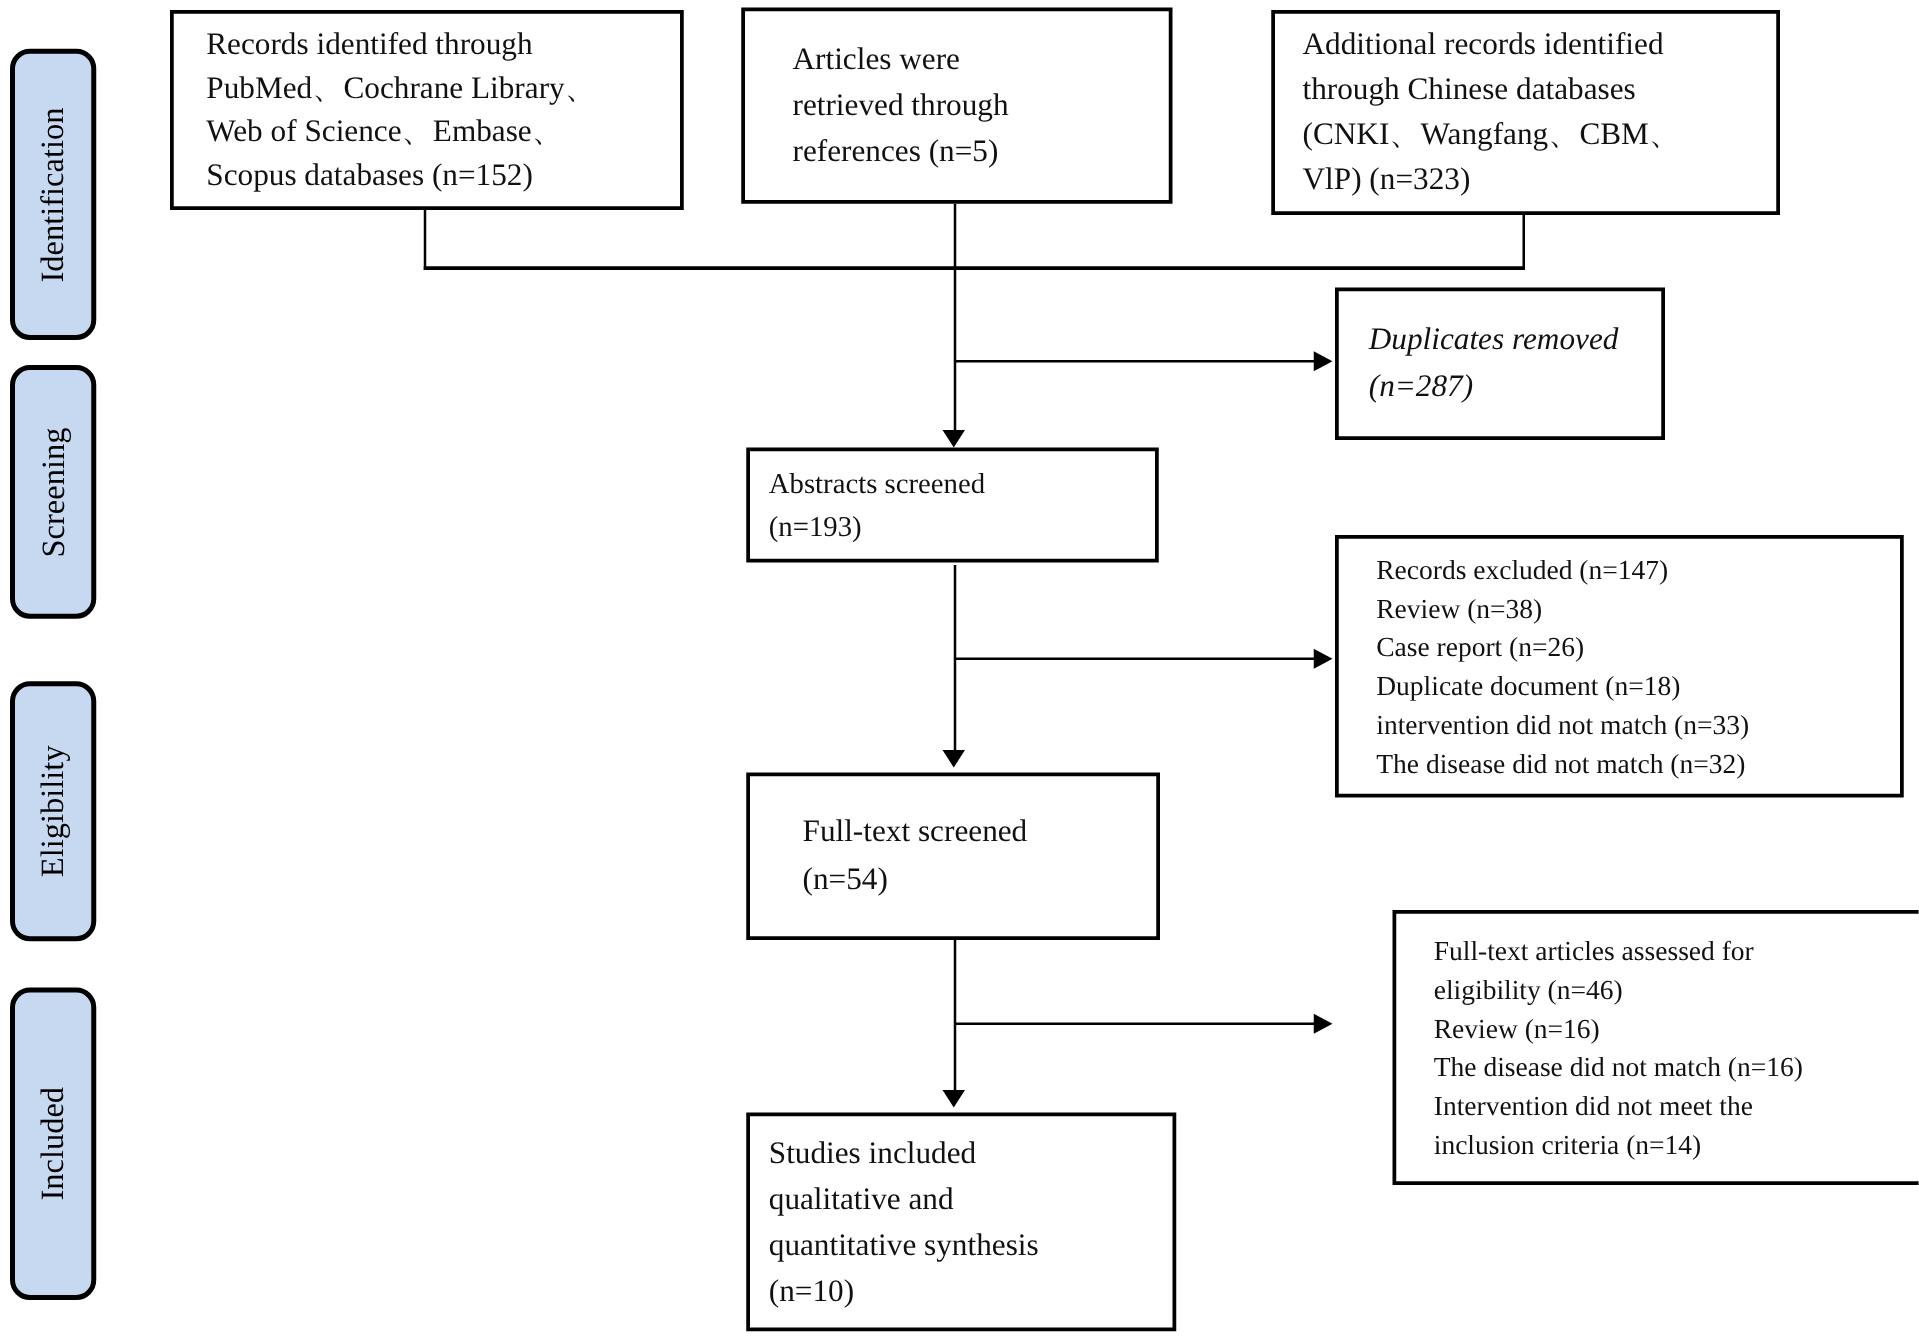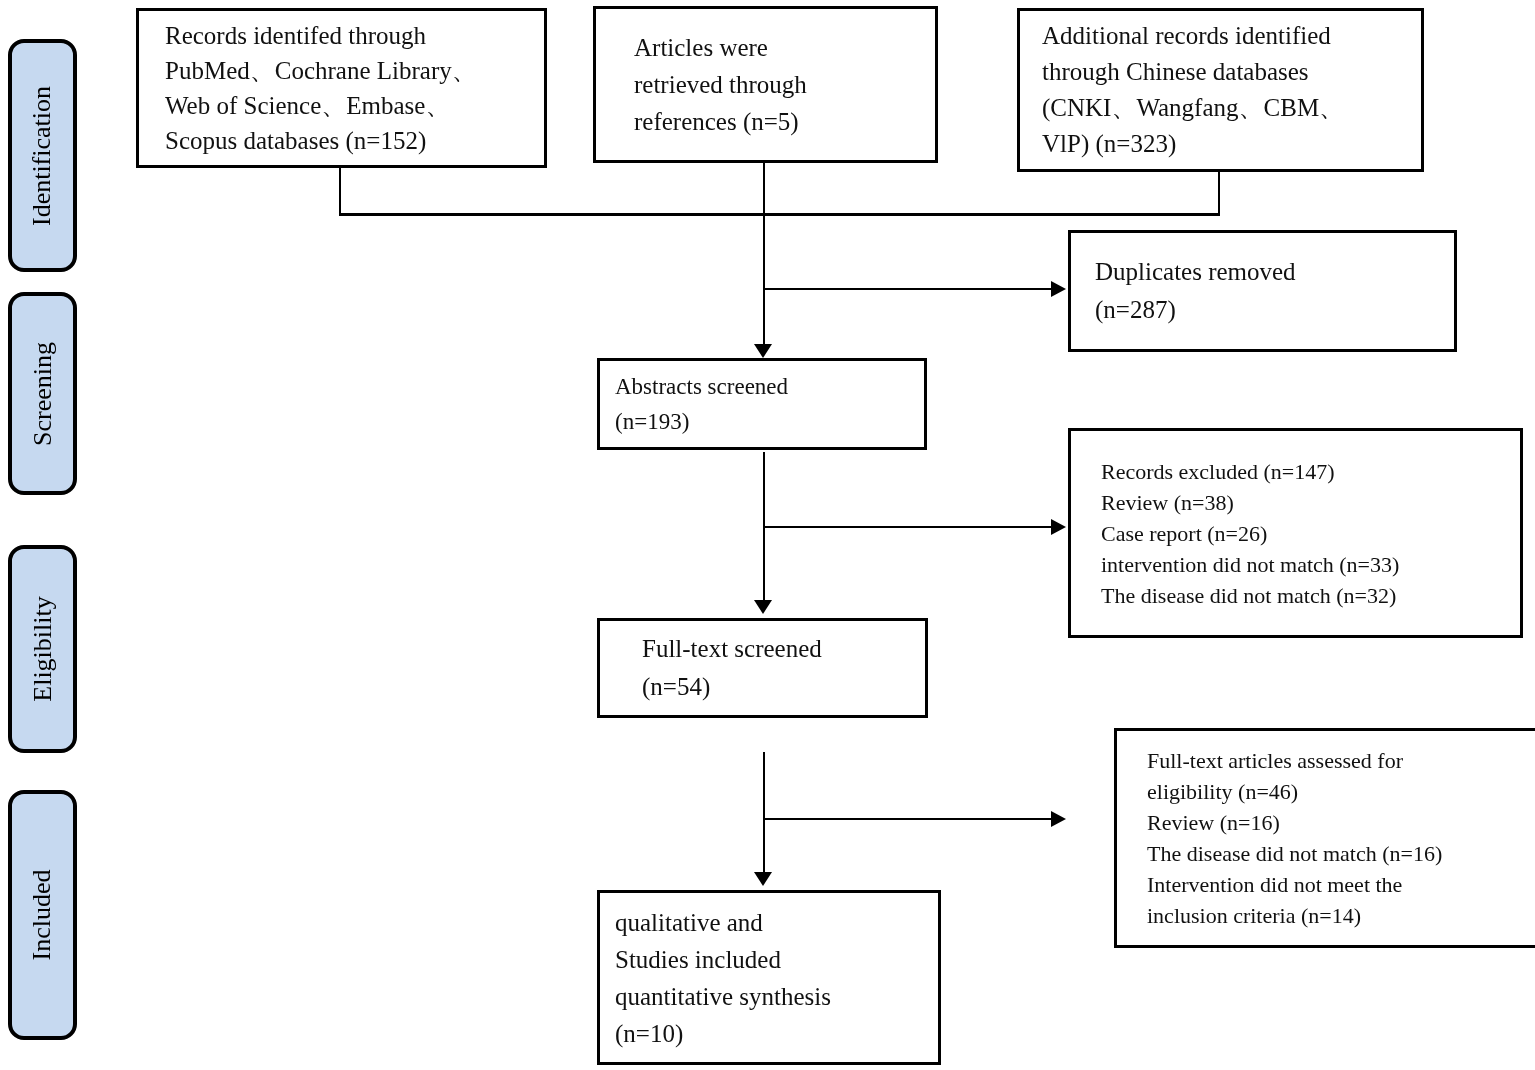--- a/index.html
+++ b/index.html
@@ -27,24 +27,24 @@
   }
   .arrow-right{
     position:absolute;width:0;height:0;
     border-top:8px solid transparent;border-bottom:8px solid transparent;
     border-left:15px solid #000000;
   }
   
   #box-records      {left:136px; top:8px;   width:411px; height:160px; padding-left:26px; font-size:25px; line-height:35px;}
   #box-articles     {left:593px; top:6px;   width:345px; height:157px; padding-left:38px; font-size:25px; line-height:37px;}
   #box-additional   {left:1017px;top:8px;   width:407px; height:164px; padding-left:22px; font-size:25px; line-height:36px;}
-  #box-duplicates   {left:1068px;top:230px; width:389px; height:122px; padding-left:24px; font-size:25px; line-height:38px;}
+  #box-duplicates   {left:1068px;top:230px; width:264px; height:122px; padding-left:24px; font-size:25px; line-height:38px;font-style:italic;}
   #box-abstracts    {left:597px; top:358px; width:330px; height:92px;  padding-left:15px; font-size:23px; line-height:35px;}
   #box-recexcl      {left:1068px;top:428px; width:455px; height:210px; padding-left:30px; font-size:22px; line-height:31px;}
-  #box-fulltext     {left:597px; top:618px; width:331px; height:100px; padding-left:42px; font-size:25px; line-height:38px;}
+  #box-fulltext     {left:597px; top:618px; width:331px; height:134px; padding-left:42px; font-size:25px; line-height:38px;}
   #box-ftassess     {left:1068px;top:728px; width:460px; height:220px; padding-left:30px; font-size:22px; line-height:31px;margin-left:46px;}
   #box-included     {left:597px; top:890px; width:344px; height:175px; padding-left:15px; font-size:25px; line-height:37px;}
 
   #stage-identification{left:8px; top:39px;  width:69px; height:233px;}
   #stage-screening     {left:8px; top:292px; width:69px; height:203px;}
   #stage-eligibility   {left:8px; top:545px; width:69px; height:208px;}
   #stage-included      {left:8px; top:790px; width:69px; height:250px;}
 </style>
 </head>
 <body>
@@ -86,38 +86,39 @@
       <div class="ln">(n=287)</div>
     </div>
   <div class="flowbox" id="box-abstracts">
       <div class="ln">Abstracts screened</div>
       <div class="ln">(n=193)</div>
     </div>
   <div class="flowbox" id="box-recexcl">
       <div class="ln">Records excluded (n=147)</div>
       <div class="ln">Review (n=38)</div>
       <div class="ln">Case report (n=26)</div>
+      <div class="ln">Duplicate document (n=18)</div>
       <div class="ln">intervention did not match (n=33)</div>
       <div class="ln">The disease did not match (n=32)</div>
     </div>
   <div class="flowbox" id="box-fulltext">
       <div class="ln">Full-text screened</div>
       <div class="ln">(n=54)</div>
     </div>
   <div class="flowbox" id="box-ftassess">
       <div class="ln">Full-text articles assessed for</div>
       <div class="ln">eligibility (n=46)</div>
       <div class="ln">Review (n=16)</div>
       <div class="ln">The disease did not match (n=16)</div>
       <div class="ln">Intervention did not meet the</div>
       <div class="ln">inclusion criteria (n=14)</div>
     </div>
   <div class="flowbox" id="box-included">
+      <div class="ln">Studies included</div>
       <div class="ln">qualitative and</div>
-      <div class="ln">Studies included</div>
       <div class="ln">quantitative synthesis</div>
       <div class="ln">(n=10)</div>
     </div>
 
   <div class="vline" style="left:339px;top:168px;width:2px;height:48px;"></div>
   <div class="vline" style="left:1218px;top:172px;width:2px;height:44px;"></div>
   <div class="hline" style="left:339px;top:213px;width:881px;height:3px;"></div>
 
   <div class="vline" style="left:763px;top:163px;width:2px;height:181px;"></div>
   <div class="arrow-down" style="left:754px;top:344px;"></div>

